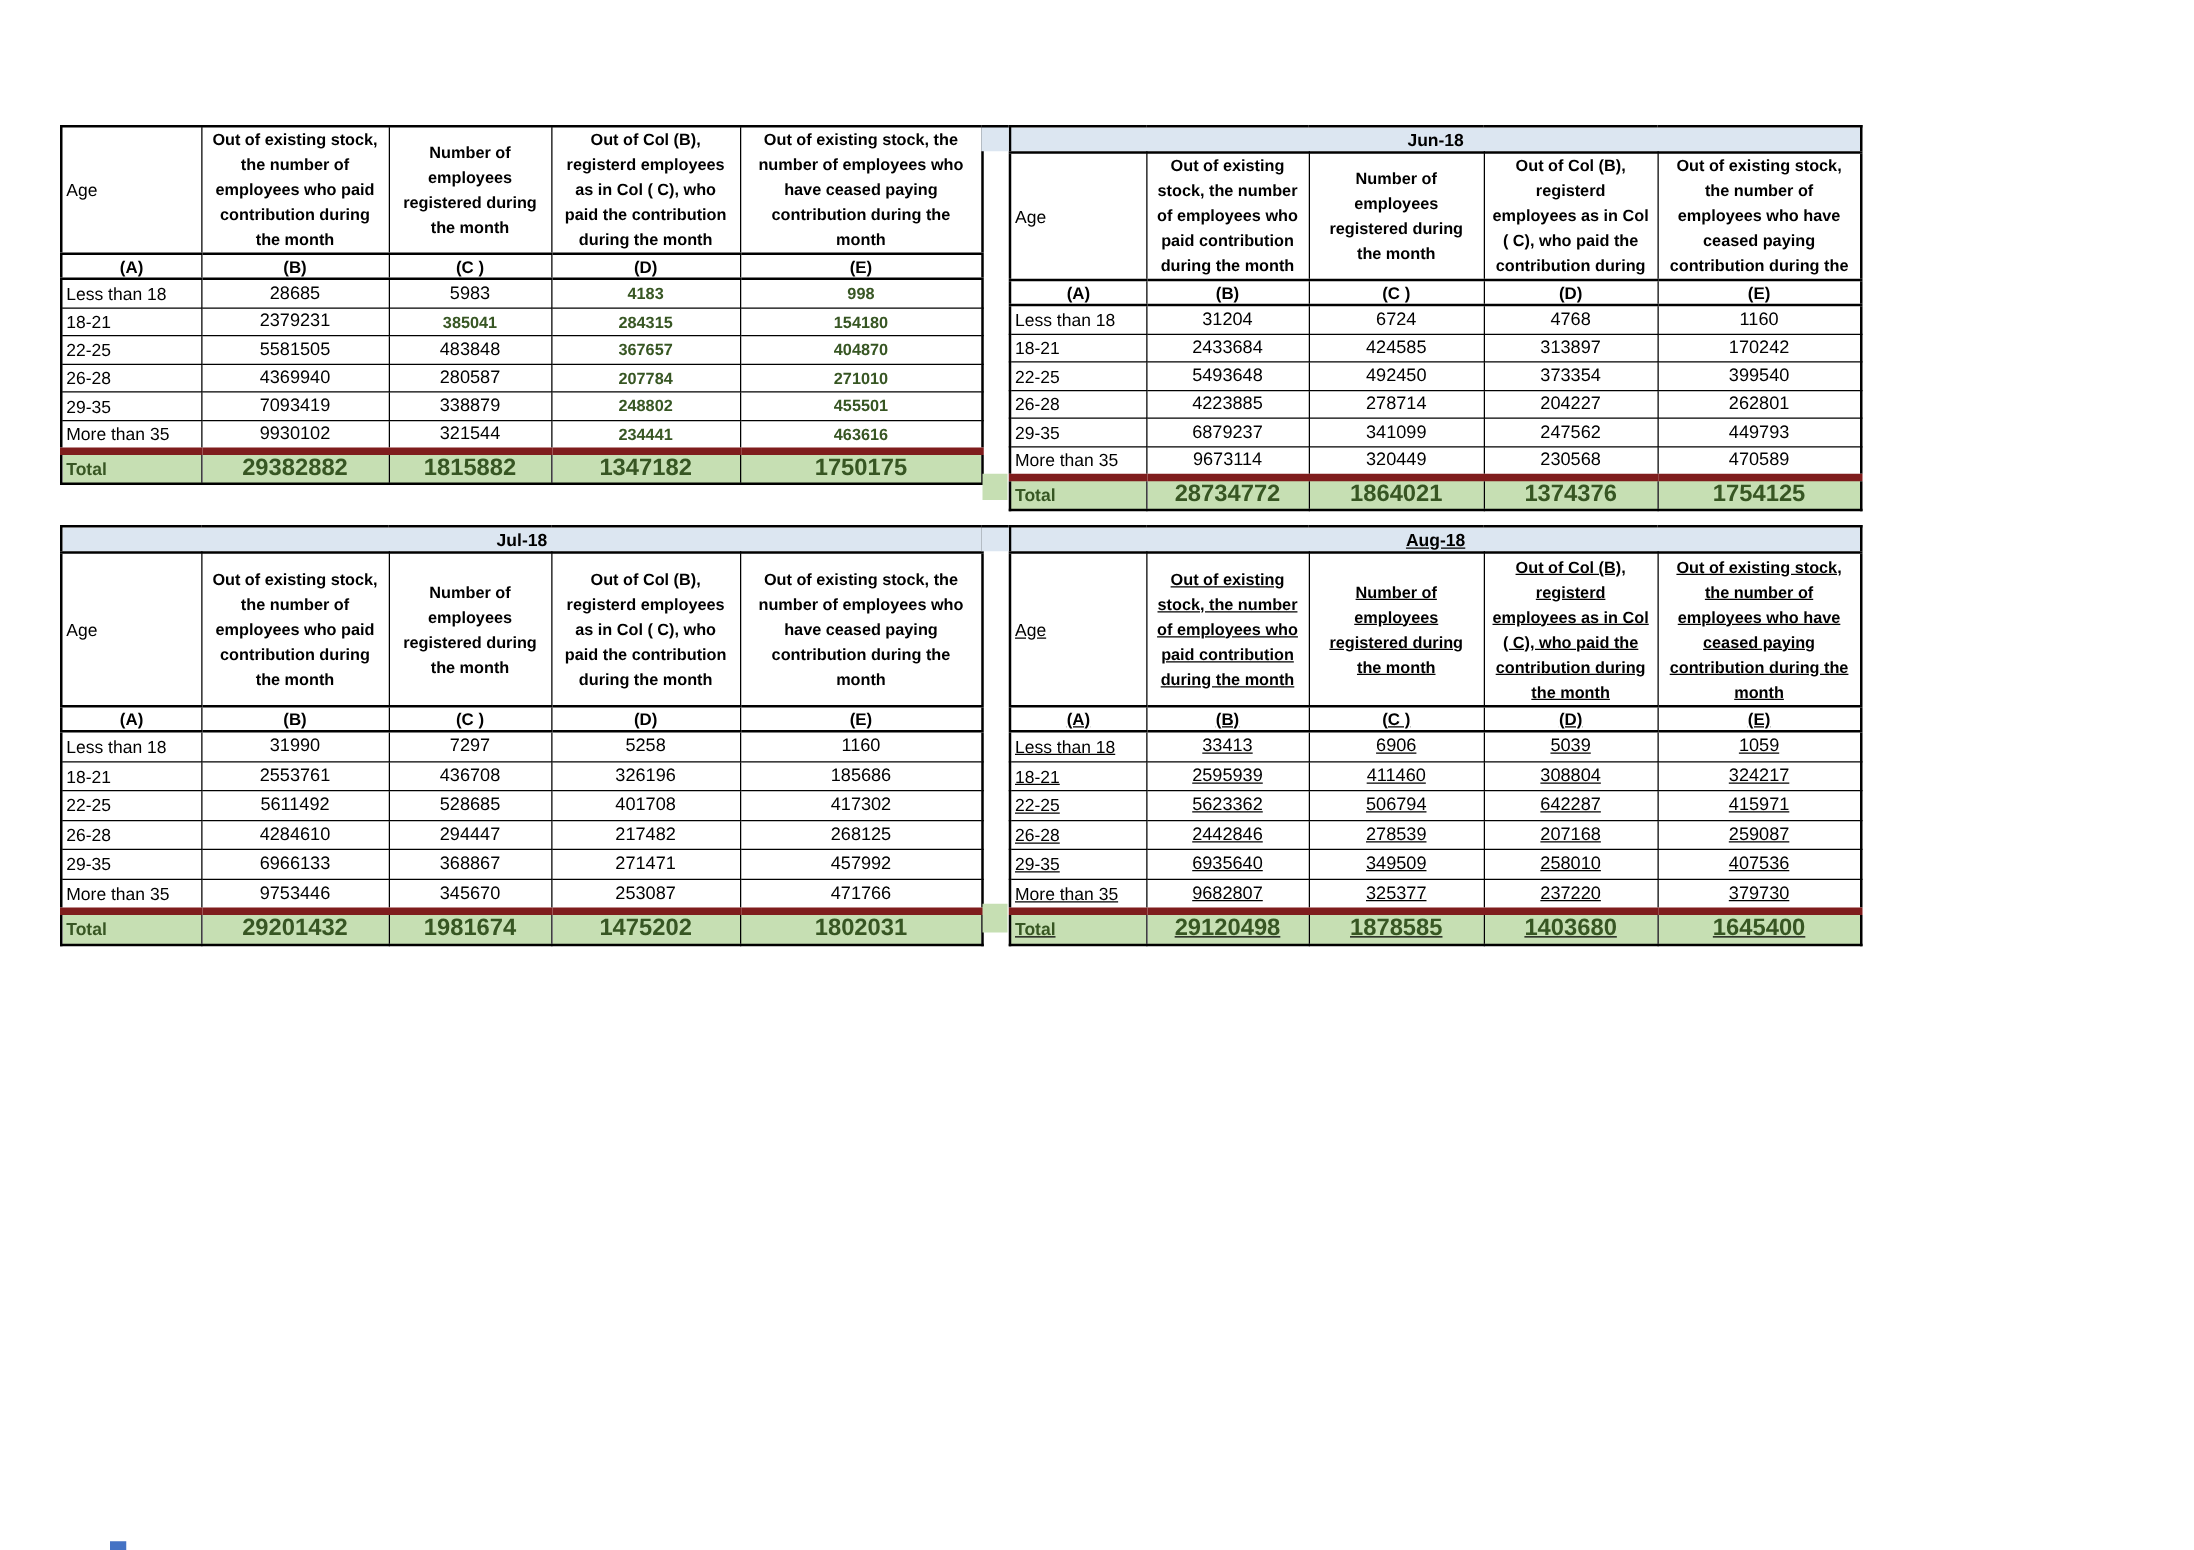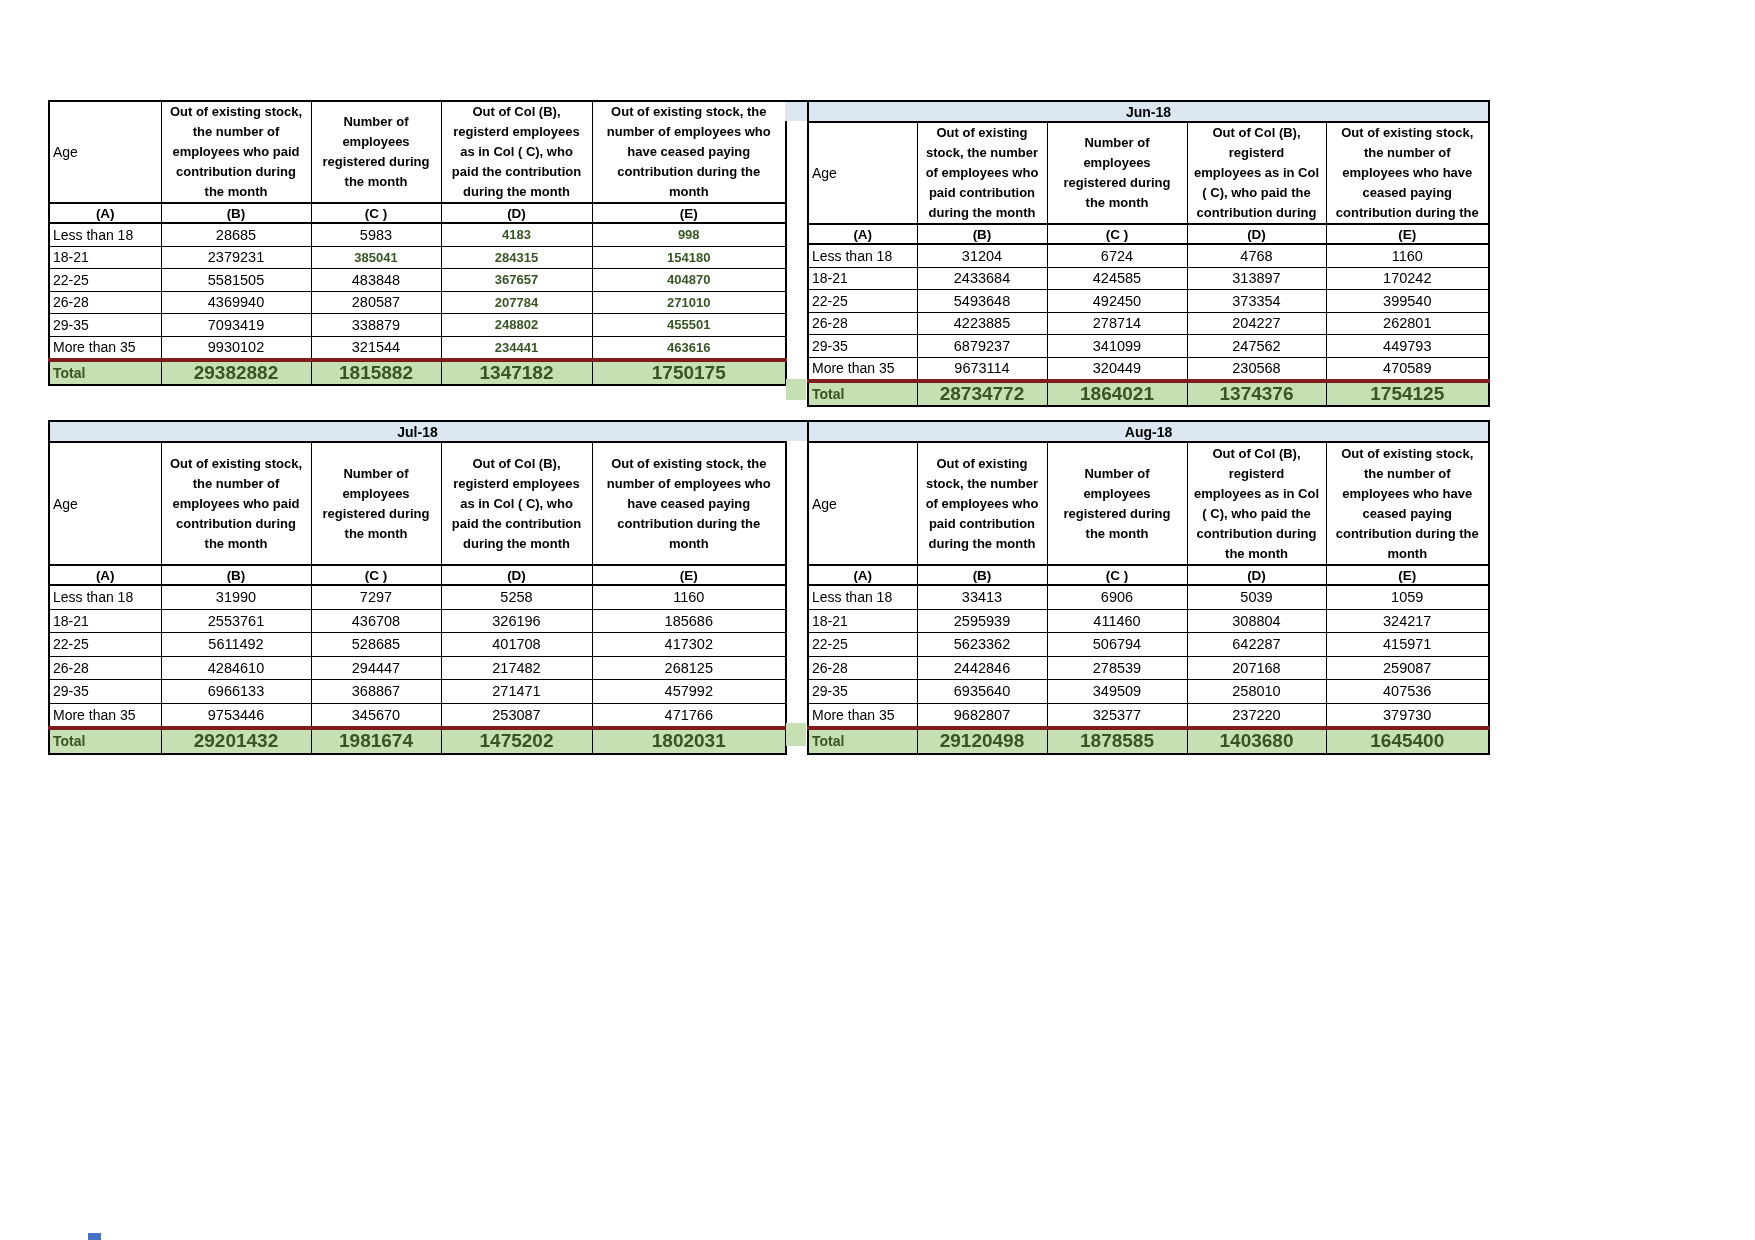--- a/index.html
+++ b/index.html
@@ -33,28 +33,28 @@
     border-top:2px solid #000;border-bottom:2px solid #000;
   }
   tbody td{font-size:14.5px;}
   .t-top tbody td{height:21.5px;}
   .t-bot tbody td{height:22.5px;}
   td.agecell{text-align:left;padding-left:3px;font-size:14px;}
   td.num{text-align:center;}
   td.greenv{color:var(--green-text,#375623);font-weight:bold;font-size:13px;}
   tr.totalrow td{
     background:var(--total-fill,#c6dfb3);
-    color:var(--green-text,#375623);font-weight:bold;border-top:4px solid #7f1d1d;
+    color:var(--green-text,#375623);font-weight:bold;border-top:6px solid #7f1d1d;
   }
   tr.totalrow td.totallabel{font-size:14px;}
   tr.totalrow td.totalval{font-size:19px;}
   .pos-may{left:48px;top:100px;width:737px;}
   .pos-jun{left:807px;top:100px;width:681px;}
   .pos-jul{left:48px;top:420px;width:737px;}
-  .pos-aug{left:807px;top:420px;width:681px;}
+  .pos-aug{left:807px;top:420px;width:681px;text-decoration:underline;}
   .strip{position:absolute;}
   .strip.blue{background:var(--title-fill,#dce6f1);border-top:2px solid #000;}
   .strip.green{background:var(--total-fill,#c6dfb3);}
   .blue-mark{position:absolute;background:var(--mark-blue,#4472c4);}
 </style>
 </head>
 <body>
 
 <table class="month-table t-top pos-may">
   <colgroup>

